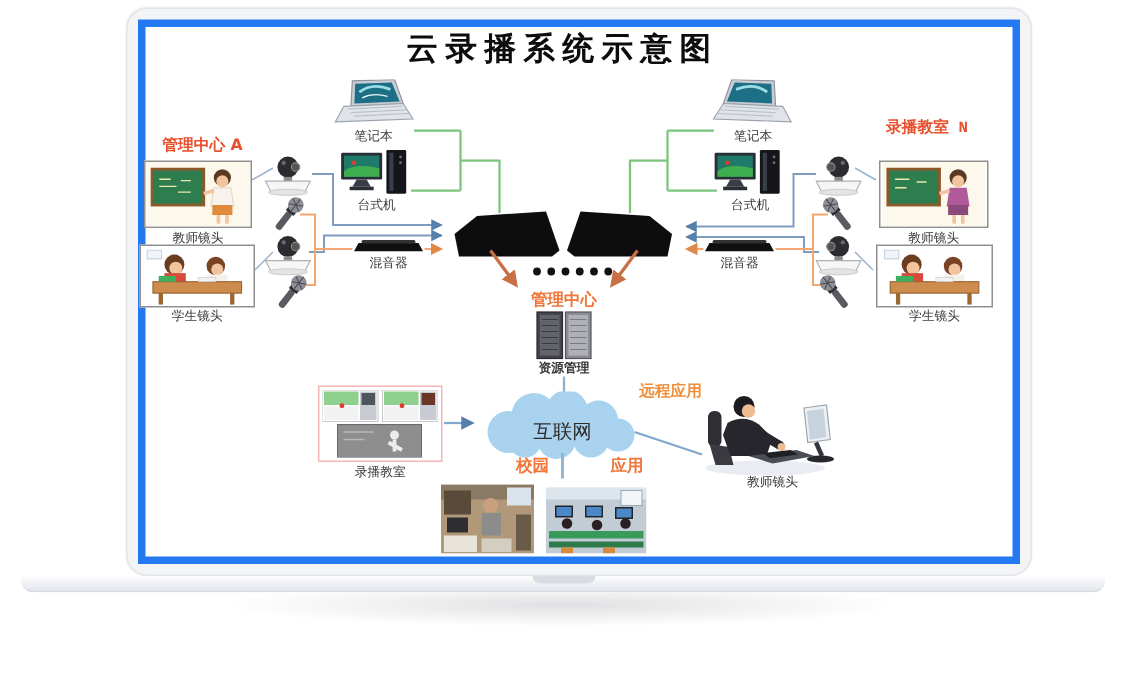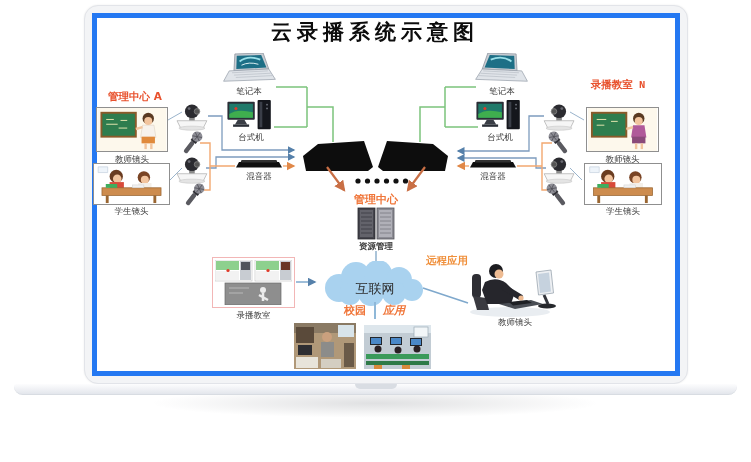--- a/index.html
+++ b/index.html
@@ -355,21 +355,21 @@
           <circle cx="34" cy="33" r="11"></circle>
       </g>
     </svg>
   </div>
   <div class="lbl" style="left:345px;top:281px;width:60px;font-size:13px;color:#2c2c2c;">互联网</div>
 
   <div class="olbl" style="left:419px;top:254px;width:56px;font-size:10.5px;color:#f0903c;">远程应用</div>
 
   <div class="olbl" style="left:339px;top:303px;width:32px;">校园</div>
   <div class="divider" style="left:374px;top:302px;height:17px;"></div>
-  <div class="olbl" style="left:378px;top:303px;width:32px;font-style:italic;">应用</div>
+  <div class="olbl" style="left:402px;top:303px;width:32px;">应用</div>
 
   <div class="abox pinkframe" style="left:212px;top:257px;width:83px;height:51px;padding:2px;">
     <svg width="77" height="45" viewBox="0 0 77 45">
       <g>
         <rect x="0" y="0" width="37" height="21" fill="#fff" stroke="#c8c8c8" stroke-width="0.7"></rect>
         <rect x="1" y="1" width="23" height="9" fill="#8ed08e"></rect>
         <rect x="1" y="11" width="23" height="9" fill="#f2f2f2"></rect>
         <circle cx="13" cy="10.5" r="1.6" fill="#e03a2a"></circle>
         <rect x="25" y="1" width="11" height="19" fill="#c8ccd2"></rect>
           <rect x="26" y="2" width="9" height="8" fill="#50545c"></rect>

